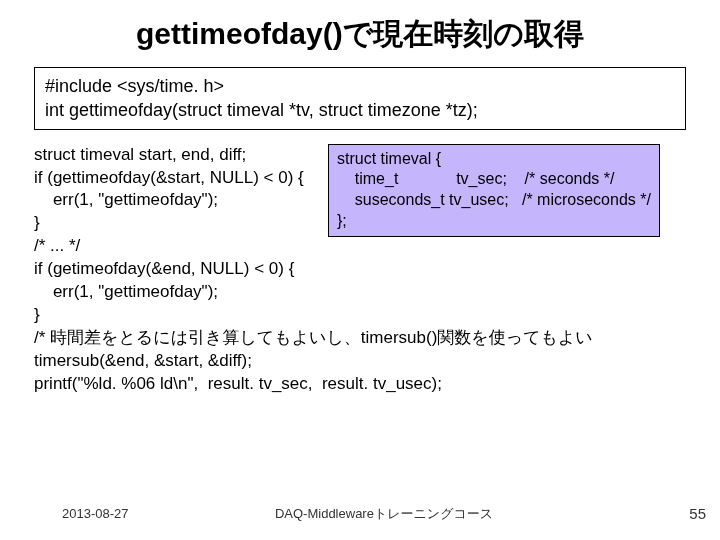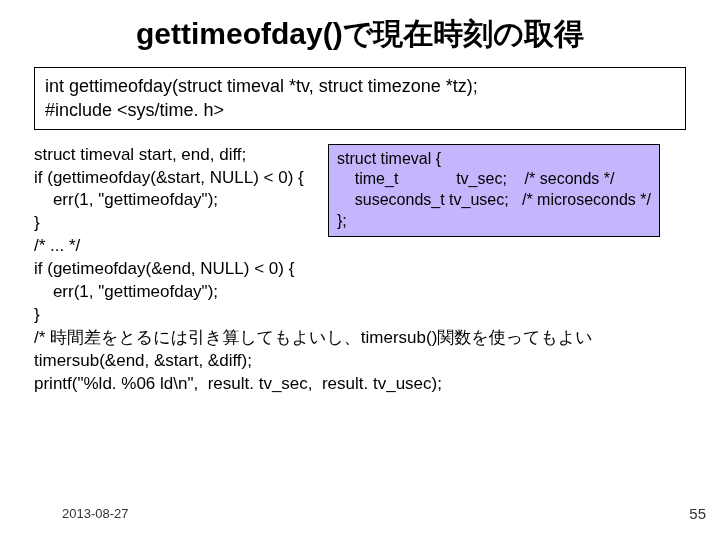--- a/index.html
+++ b/index.html
@@ -78,22 +78,22 @@
   .pagenum { font-size: 15px; }
 </style>
 </head>
 <body>
 
 <div class="slide">
 
   <h1 class="title">gettimeofday()で現在時刻の取得</h1>
 
   <div class="signature-box">
+    <div>#include &lt;sys/time. h&gt;</div>
     <div>int gettimeofday(struct timeval *tv, struct timezone *tz);</div>
-    <div>#include &lt;sys/time. h&gt;</div>
   </div>
 
   <div class="body-area">
     <div class="struct-box">struct timeval {
     time_t             tv_sec;    /* seconds */
     suseconds_t tv_usec;   /* microseconds */
 };</div>
     <div class="code-block">struct timeval start, end, diff;
 if (gettimeofday(&amp;start, NULL) &lt; 0) {
     err(1, "gettimeofday");
@@ -102,16 +102,17 @@
 if (getimeofday(&amp;end, NULL) &lt; 0) {
     err(1, "gettimeofday");
 }
 /* 時間差をとるには引き算してもよいし、timersub()関数を使ってもよい
 timersub(&amp;end, &amp;start, &amp;diff);
 printf("%ld. %06 ld\n",  result. tv_sec,  result. tv_usec);</div>
   </div>
 
   <div class="footer">
     <span>2013-08-27</span>
+    <span class="footer-center">DAQ-Middlewareトレーニングコース</span>
     <span class="pagenum">55</span>
   </div>
 
 </div>
 
 </body></html>

